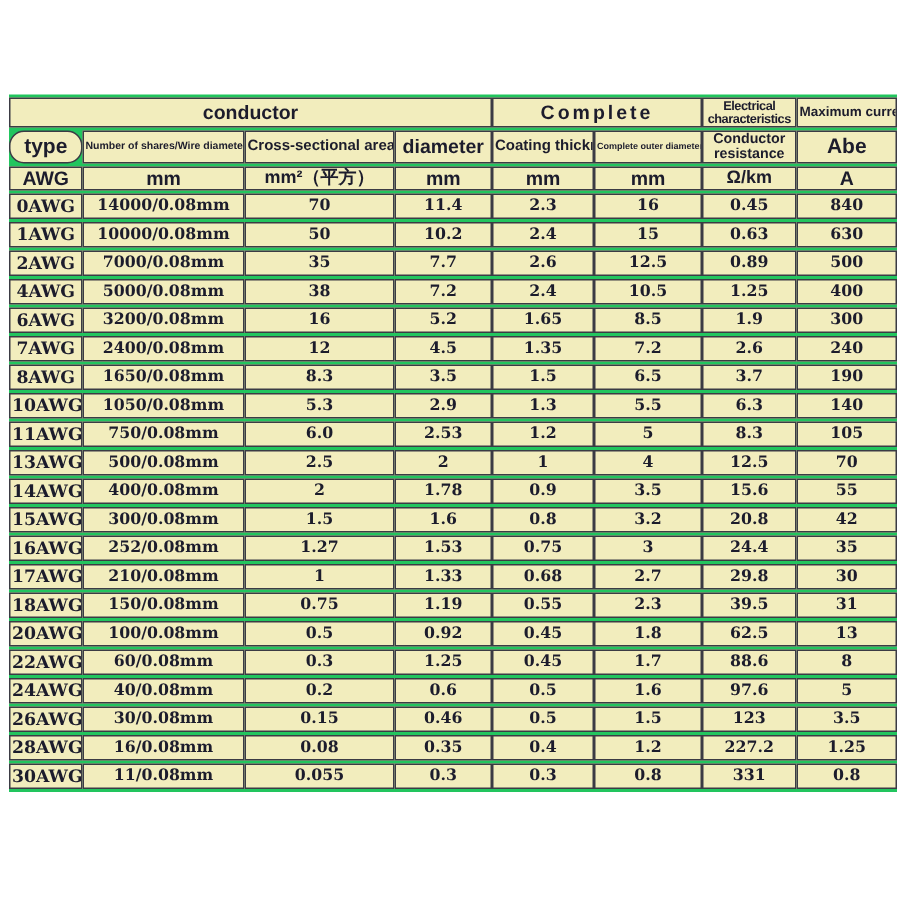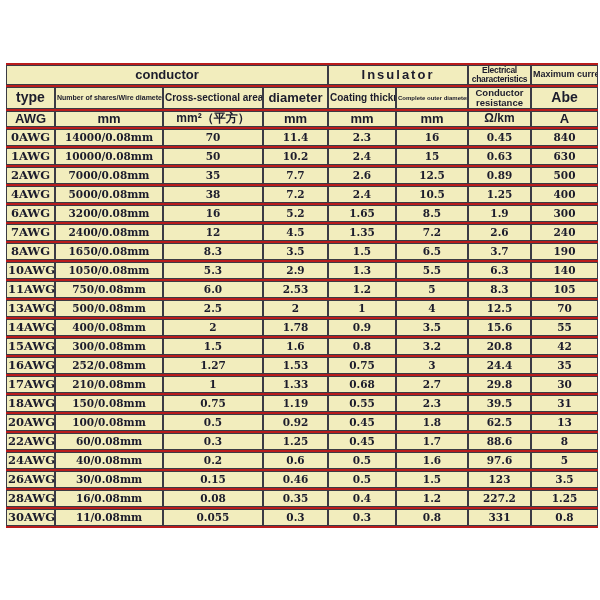--- a/index.html
+++ b/index.html
@@ -15,42 +15,42 @@
     position: absolute;
     left: 6px;
     top: 63px;
     width: 592px;
   }
   table.spec {
     table-layout: fixed;
     width: 592px;
     border-collapse: separate;
     border-spacing: 0 2px;
-    background: #b91c1c;
+    background: #22c55e;
   }
   table.spec th, table.spec td {
     box-sizing: border-box;
     border: 1px solid #3b3b44;
     background: #f2edbd;
     color: #1c1c2c;
     text-align: center;
     vertical-align: middle;
     padding: 0 1px;
     overflow: hidden;
     line-height: 1.05;
   }
   
   tr.gh-row th { height: 17px; font-weight: bold; }
   th.gh0 { font-size: 13px; }
   th.gh1 { font-size: 13px; letter-spacing: 2px; }
   th.gh2 { font-size: 8.5px; letter-spacing: -0.3px; text-align: left; padding-left: 2px; }
   th.gh3 { font-size: 9px; white-space: nowrap; }
   
   tr.name-row th { height: 17px; font-weight: bold; }
-  th.cn0 { font-size: 14px; }
+  th.cn0 { font-size: 14px; border-radius: 10px; }
   th.cn1 { font-size: 7px; white-space: nowrap; }
   th.cn2 { font-size: 10px; white-space: nowrap; }
   th.cn3 { font-size: 13px; }
   th.cn4 { font-size: 10px; white-space: nowrap; }
   th.cn5 { font-size: 6px; white-space: nowrap; }
   th.cn6 { font-size: 9.5px; }
   th.cn7 { font-size: 14px; }
   
   tr.unit-row th { height: 16px; font-weight: bold; font-size: 13px; }
   tr.unit-row th.u2 { font-size: 12px; white-space: nowrap; }
@@ -76,21 +76,21 @@
         <col style="width: 100px;">
         <col style="width: 65px;">
         <col style="width: 68px;">
         <col style="width: 72px;">
         <col style="width: 63px;">
         <col style="width: 67px;">
       </colgroup>
     <thead>
       <tr class="gh-row">
           <th colspan="4" class="gh0">conductor</th>
-          <th colspan="2" class="gh1">Insulator</th>
+          <th colspan="2" class="gh1">Complete</th>
           <th colspan="1" class="gh2">Electrical characteristics</th>
           <th colspan="1" class="gh3">Maximum current</th>
         </tr>
       <tr class="name-row">
           <th class="cn0">type</th>
           <th class="cn1">Number of shares/Wire diameter</th>
           <th class="cn2">Cross-sectional area</th>
           <th class="cn3">diameter</th>
           <th class="cn4">Coating thickness</th>
           <th class="cn5">Complete outer diameter</th>

